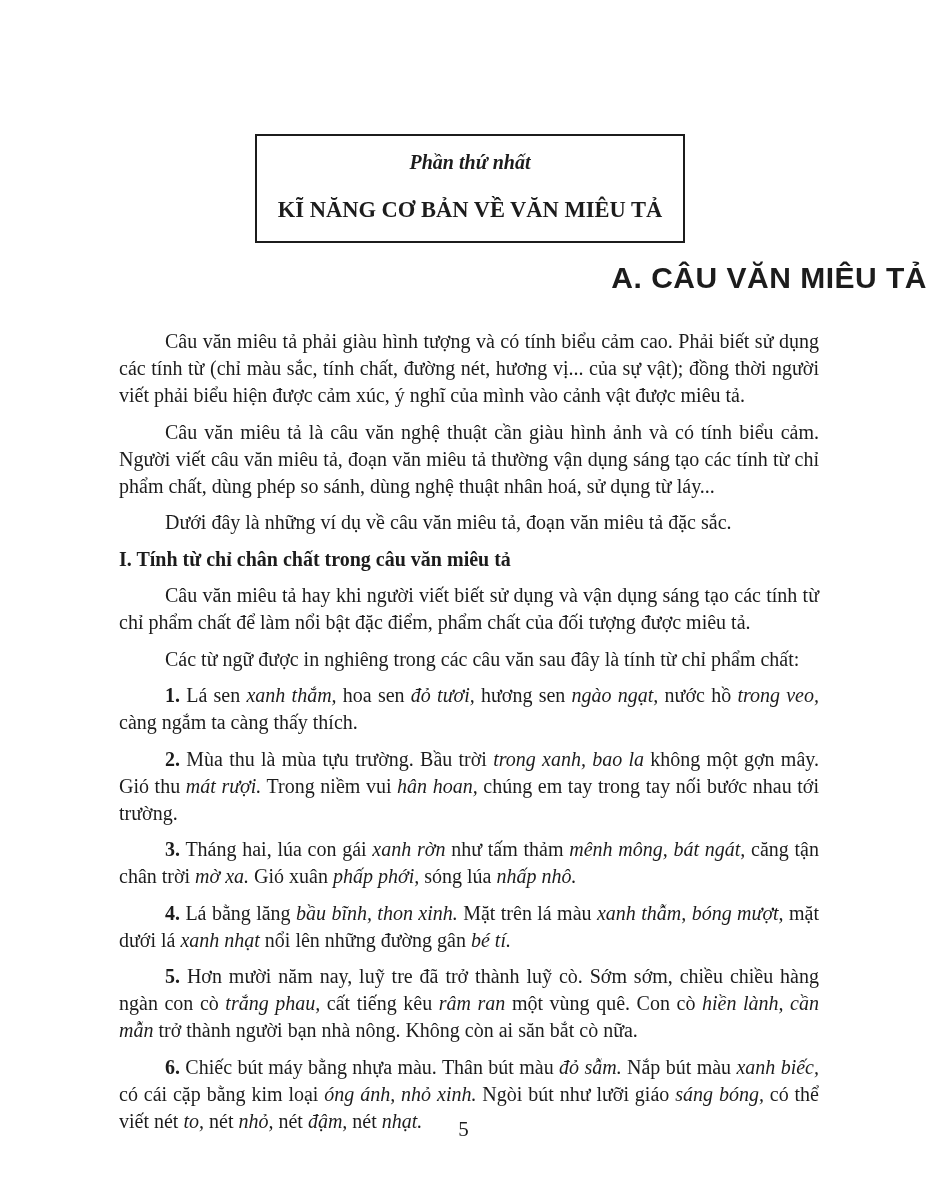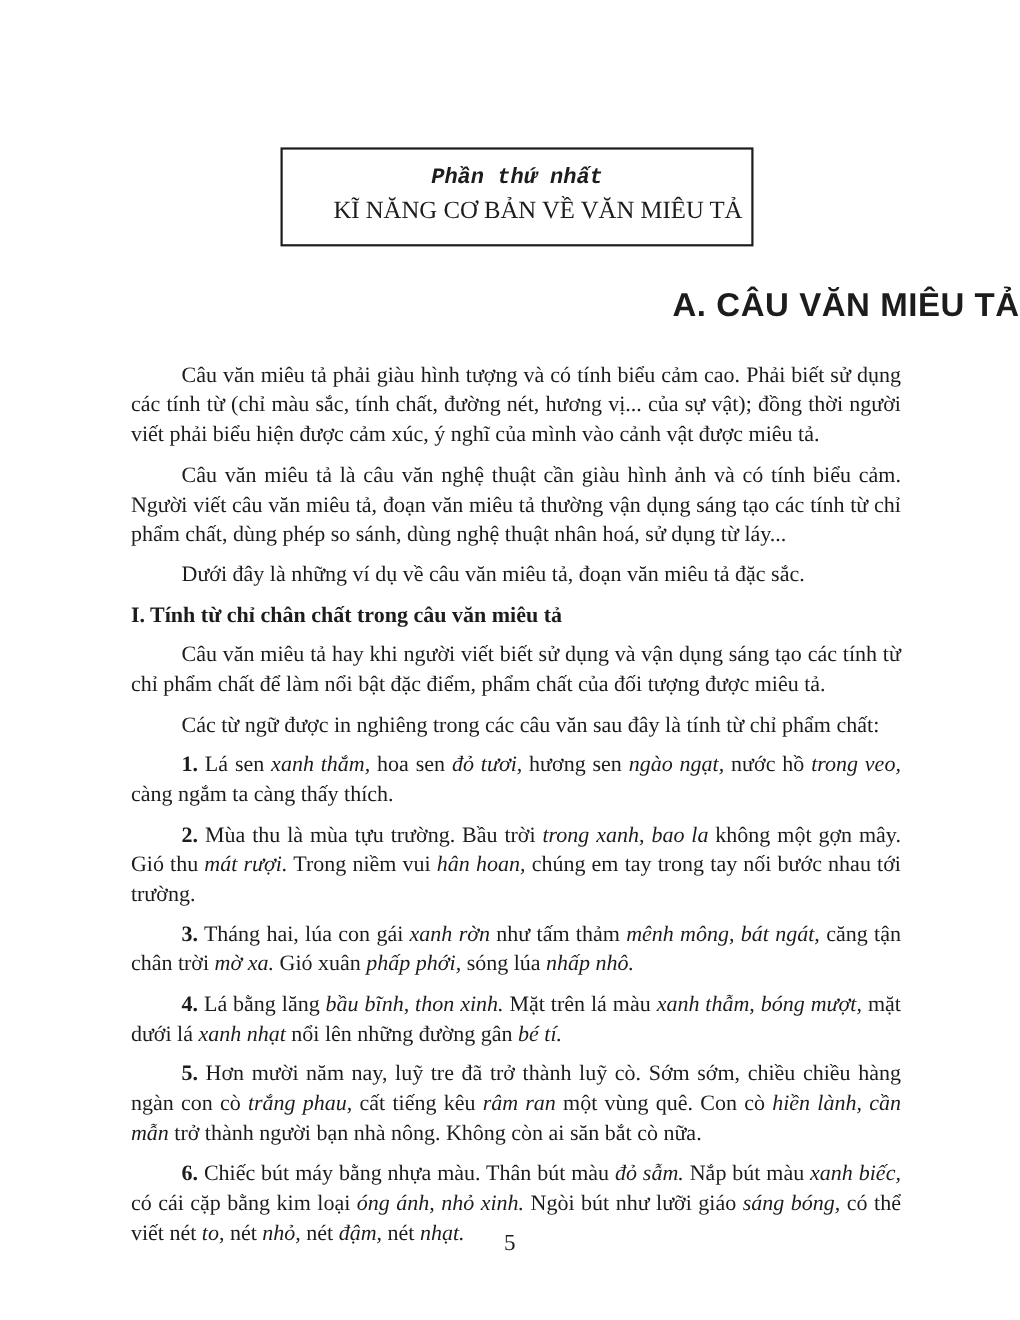--- a/index.html
+++ b/index.html
@@ -19,34 +19,33 @@
     position: absolute;
     left: 255px;
     top: 134px;
     width: 430px;
     box-sizing: border-box;
     border: 2px solid #1c1c1c;
     text-align: center;
     padding: 14px 8px 18px 8px;
   }
   .part-label {
-    font-family: Liberation Mono, monospace;
+    font-family: Liberation Serif, serif;
     font-weight: bold;
     font-style: italic;
     font-size: 20px;
     line-height: 24px;
   }
   .part-title {
     font-family: "Liberation Serif", serif;
-    font-weight: normal;
+    font-weight: bold;
     font-size: 22.5px;
     line-height: 26px;
-    margin-top: 4px;
+    margin-top: 23px;
     white-space: nowrap;
-    text-align: right;
   }
   .doc-title {
     position: absolute;
     left: 0;
     top: 260px;
     width: 100%;
     margin: 0;
     text-align: right;
     font-family: "Liberation Sans", sans-serif;
     font-weight: bold;

